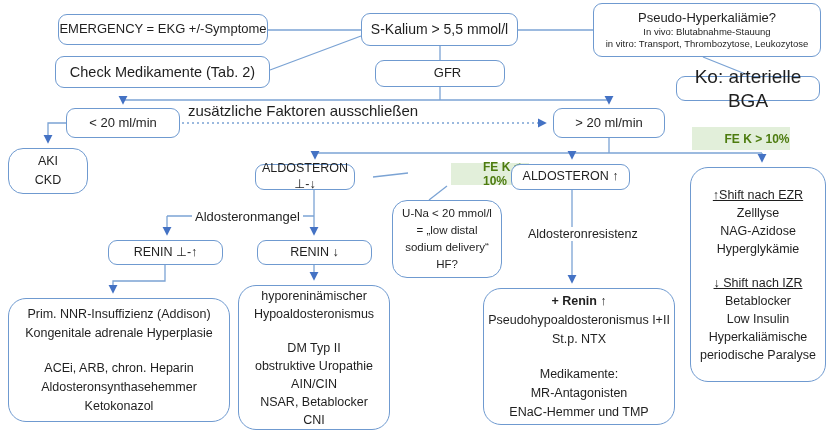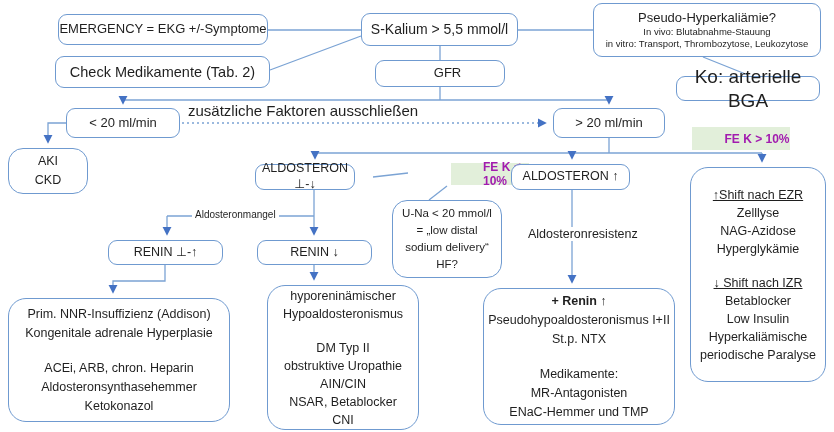--- a/index.html
+++ b/index.html
@@ -9,21 +9,21 @@
   }
   .box{
     position:absolute;box-sizing:border-box;background:#fff;
     border:1.4px solid #6f9ad0;border-radius:9px;
     display:flex;flex-direction:column;align-items:center;justify-content:center;
     text-align:center;line-height:1.25;
   }
   .round{border-radius:15px;}
   .biground{border-radius:18px;}
   .green{
-    position:absolute;box-sizing:border-box;background:#e2efda;color:#a21caf;
+    position:absolute;box-sizing:border-box;background:#e2efda;color:#4d7c0f;
     display:flex;align-items:center;justify-content:center;
     font-weight:bold;font-size:12px;padding-left:32px;
   }
   .float{
     position:absolute;white-space:nowrap;color:#1f1f1f;
   }
   .onwhite{background:#fff;padding:0 3px;}
   .lines{line-height:18px;font-size:12.5px;}
   .lines div{white-space:nowrap;}
   .gap{height:16px;}
@@ -130,21 +130,21 @@
     <div>NAG-Azidose</div>
     <div>Hyperglykämie</div>
     <div class="gap"></div>
     <div class="u">↓ Shift nach IZR</div>
     <div>Betablocker</div>
     <div>Low Insulin</div>
     <div>Hyperkaliämische</div>
     <div>periodische Paralyse</div>
   </div>
 
-  <div class="float onwhite" style="left:192px;top:209px;font-size:10px;">Aldosteronmangel</div>
+  <div class="float onwhite" style="left:192px;top:209px;font-size:13px;">Aldosteronmangel</div>
 
   <div class="box round lines" style="left:392px;top:200px;width:110px;height:78px;font-size:11.5px;line-height:17px;">
     <div>U-Na &lt; 20 mmol/l</div>
     <div>= „low distal</div>
     <div>sodium delivery“</div>
     <div>HF?</div>
   </div>
 
   <div class="float onwhite" style="left:525px;top:227px;font-size:12.5px;">Aldosteronresistenz</div>
 
@@ -158,21 +158,21 @@
 
   <div class="box biground lines" style="left:8px;top:298px;width:222px;height:124px;line-height:19px;">
     <div>Prim. NNR-Insuffizienz (Addison)</div>
     <div>Kongenitale adrenale Hyperplasie</div>
     <div class="gap"></div>
     <div>ACEi, ARB, chron. Heparin</div>
     <div>Aldosteronsynthasehemmer</div>
     <div>Ketokonazol</div>
   </div>
 
-  <div class="box biground lines" style="left:238px;top:285px;width:152px;height:145px;margin-left:29px;">
+  <div class="box biground lines" style="left:238px;top:285px;width:152px;height:145px;">
     <div>hyporeninämischer</div>
     <div>Hypoaldosteronismus</div>
     <div class="gap"></div>
     <div>DM Typ II</div>
     <div>obstruktive Uropathie</div>
     <div>AIN/CIN</div>
     <div>NSAR, Betablocker</div>
     <div>CNI</div>
   </div>
 

